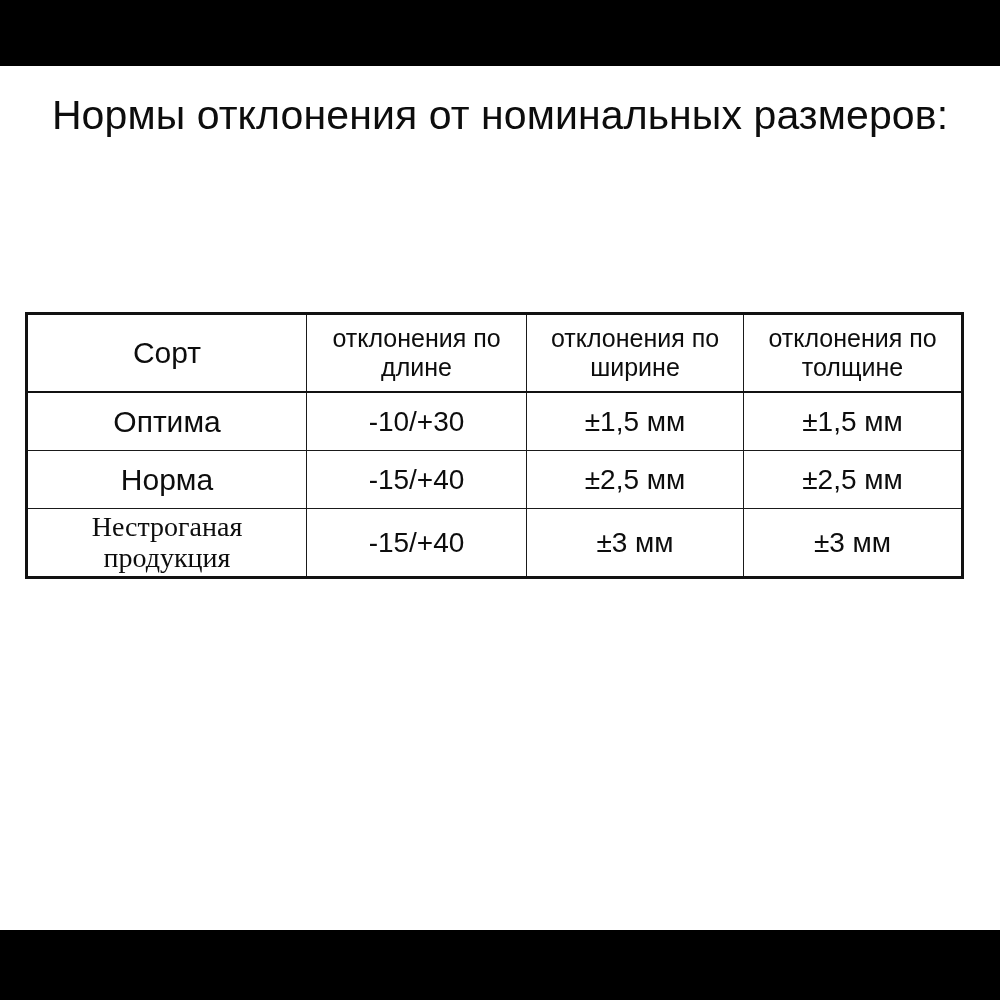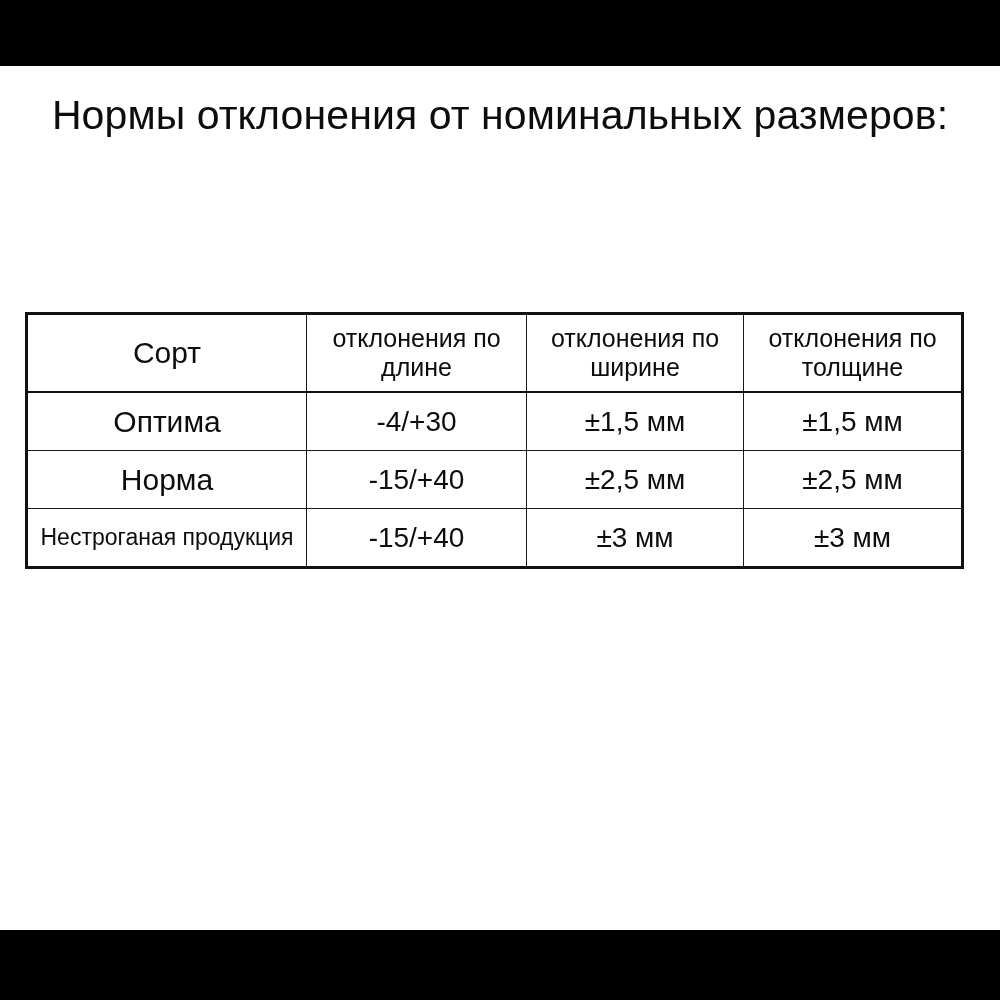--- a/index.html
+++ b/index.html
@@ -102,21 +102,22 @@
   table.norms tbody td {
     height: 53px;
     font-size: 28px;
     line-height: 1.12;
     margin-top: 15px;
   }
   table.norms tbody tr td.sort-cell {
     font-size: 30px;
   }
   table.norms tbody tr.compact td.sort-cell {
-    font-size: 23px;
+    font-size: 28px;
+    font-family: Liberation Serif, serif;
   }
   table.norms tbody tr:last-child td {
     border-bottom: 3px solid #111111;
   }
 
   
   .footnote {
     position: absolute;
     left: 52px;
     top: 650px;
@@ -160,21 +161,21 @@
         <tr>
           <th class="sort-head">Сорт</th>
           <th>отклонения по длине</th>
           <th>отклонения по ширине</th>
           <th>отклонения по толщине</th>
         </tr>
       </thead>
       <tbody>
         <tr>
           <td class="sort-cell">Оптима</td>
-          <td>-4/+30</td>
+          <td>-10/+30</td>
           <td>±1,5 мм</td>
           <td>±1,5 мм</td>
         </tr>
         <tr>
           <td class="sort-cell">Норма</td>
           <td>-15/+40</td>
           <td>±2,5 мм</td>
           <td>±2,5 мм</td>
         </tr>
         <tr class="compact">

